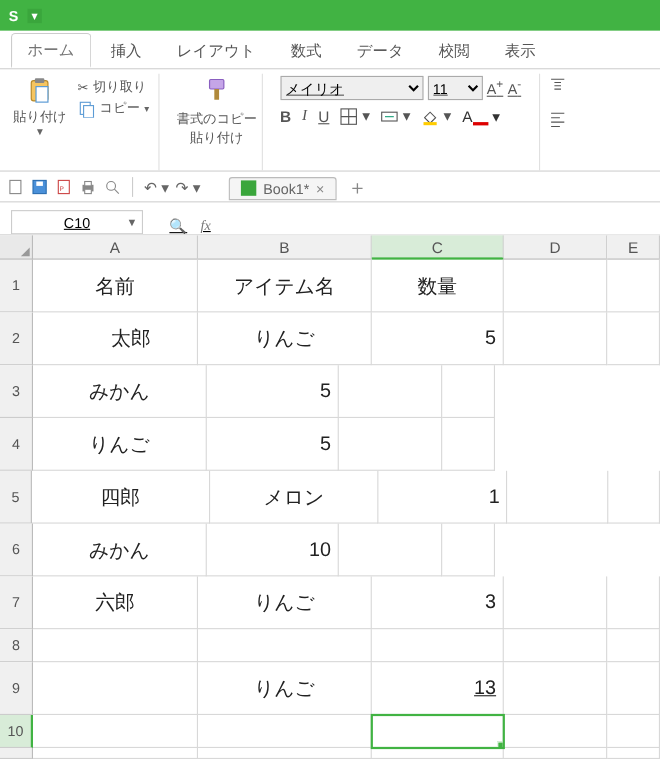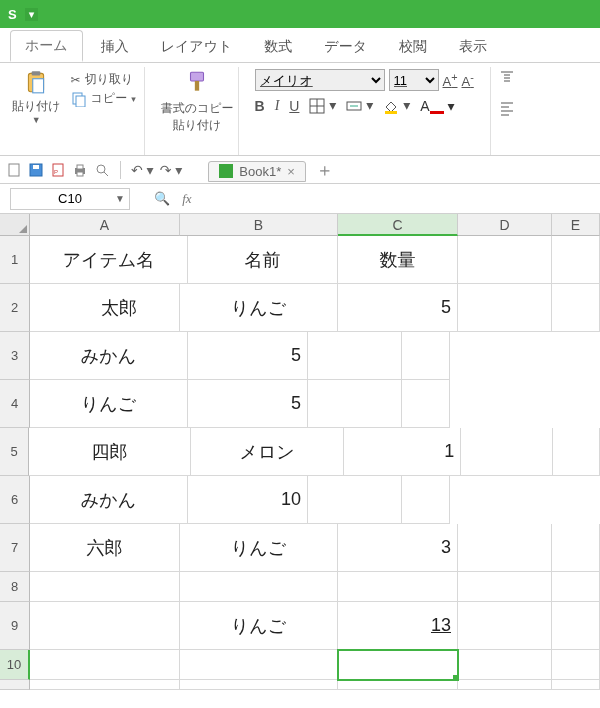--- a/index.html
+++ b/index.html
@@ -29,21 +29,21 @@
 .btnrow span { cursor:pointer; }
 
 .qat { display:flex; align-items:center; height: 28px; padding: 0 6px; gap: 6px; border-bottom: 1px solid #d0d0d0; font-size: 14px; color:#666; }
 .qat .sep { width:1px; height:18px; background:#ccc; margin:0 4px; }
 .tabstrip { display:flex; align-items:flex-end; gap:0; margin-left: 20px; }
 .booktab { display:flex; align-items:center; gap:6px; border:1px solid #bbb; background:#f5f5f5; padding:2px 10px; font-size:13px; border-radius: 3px 3px 0 0; }
 .booktab .tabicon { width:14px; height:14px; background:#3aa63c; display:inline-block; }
 .booktab .x { color:#888; cursor:pointer; }
 .addtab { margin-left:10px; color:#888; font-size:18px; cursor:pointer; }
 
-.namebox-row { display:flex; align-items:center; height:30px; border-bottom:1px solid #d0d0d0; font-size:13px; }
+.namebox-row { display:flex; align-items:flex-end; height:30px; border-bottom:1px solid #d0d0d0; font-size:13px;text-decoration:underline; }
 .namebox { width:120px; border:1px solid #ccc; height:22px; margin-left:10px; display:flex; align-items:center; justify-content:center; background:#fff; position:relative; }
 .namebox .dd { position:absolute; right:4px; font-size:10px; color:#666; }
 .fx-area { display:flex; align-items:center; gap:12px; margin-left: 24px; color:#777; }
 .fx { font-style:italic; font-family: "Times New Roman", serif; }
 .formula-input { flex:1; height:22px; border:none; margin-left:8px; font-size:13px; padding:0 4px;}
 .corner { width:30px; height:22px; background:#e9e9e9; border-right:1px solid #bbb; border-bottom:1px solid #bbb; position:relative; }
 .corner::after { content:""; position:absolute; right:2px; bottom:2px; border-left:8px solid transparent; border-bottom:8px solid #999; }
 .colhead { background:#f0f0f0; border-right:1px solid #ccc; border-bottom:1px solid #bbb; text-align:center; font-size:14px; color:#555; height:22px; line-height:22px; }
 .colhead.sel { background:#d8ecd8; border-bottom:2px solid #41b343; }
 .rows { }
@@ -227,22 +227,22 @@
     <div class="colhead" style="width:150px;">A</div>
     <div class="colhead" style="width:158px;">B</div>
     <div class="colhead sel" style="width:120px;">C</div>
     <div class="colhead" style="width:94px;">D</div>
     <div class="colhead" style="width:48px;">E</div>
   </div>
 
   <div class="rows" id="rows">
       <div class="row" style="height: 48px;">
         <div class="rowhead" style="height: 48px;">1</div>
+        <div class="cell center" style="width: 150px; height: 48px;">名前</div>
         <div class="cell center" style="width: 158px; height: 48px;">アイテム名</div>
-        <div class="cell center" style="width: 150px; height: 48px;">名前</div>
         <div class="cell center" style="width: 120px; height: 48px;">数量</div>
         <div class="cell center" style="width: 94px; height: 48px;"></div>
         <div class="cell center" style="width: 48px; height: 48px;"></div>
       </div>
       <div class="row" style="height: 48px;">
         <div class="rowhead" style="height: 48px;">2</div>
         <div class="cell center" style="width: 150px; height: 48px; padding-left: 35px;">太郎</div>
         <div class="cell center" style="width: 158px; height: 48px;">りんご</div>
         <div class="cell right" style="width: 120px; height: 48px;">5</div>
         <div class="cell center" style="width: 94px; height: 48px;"></div>

